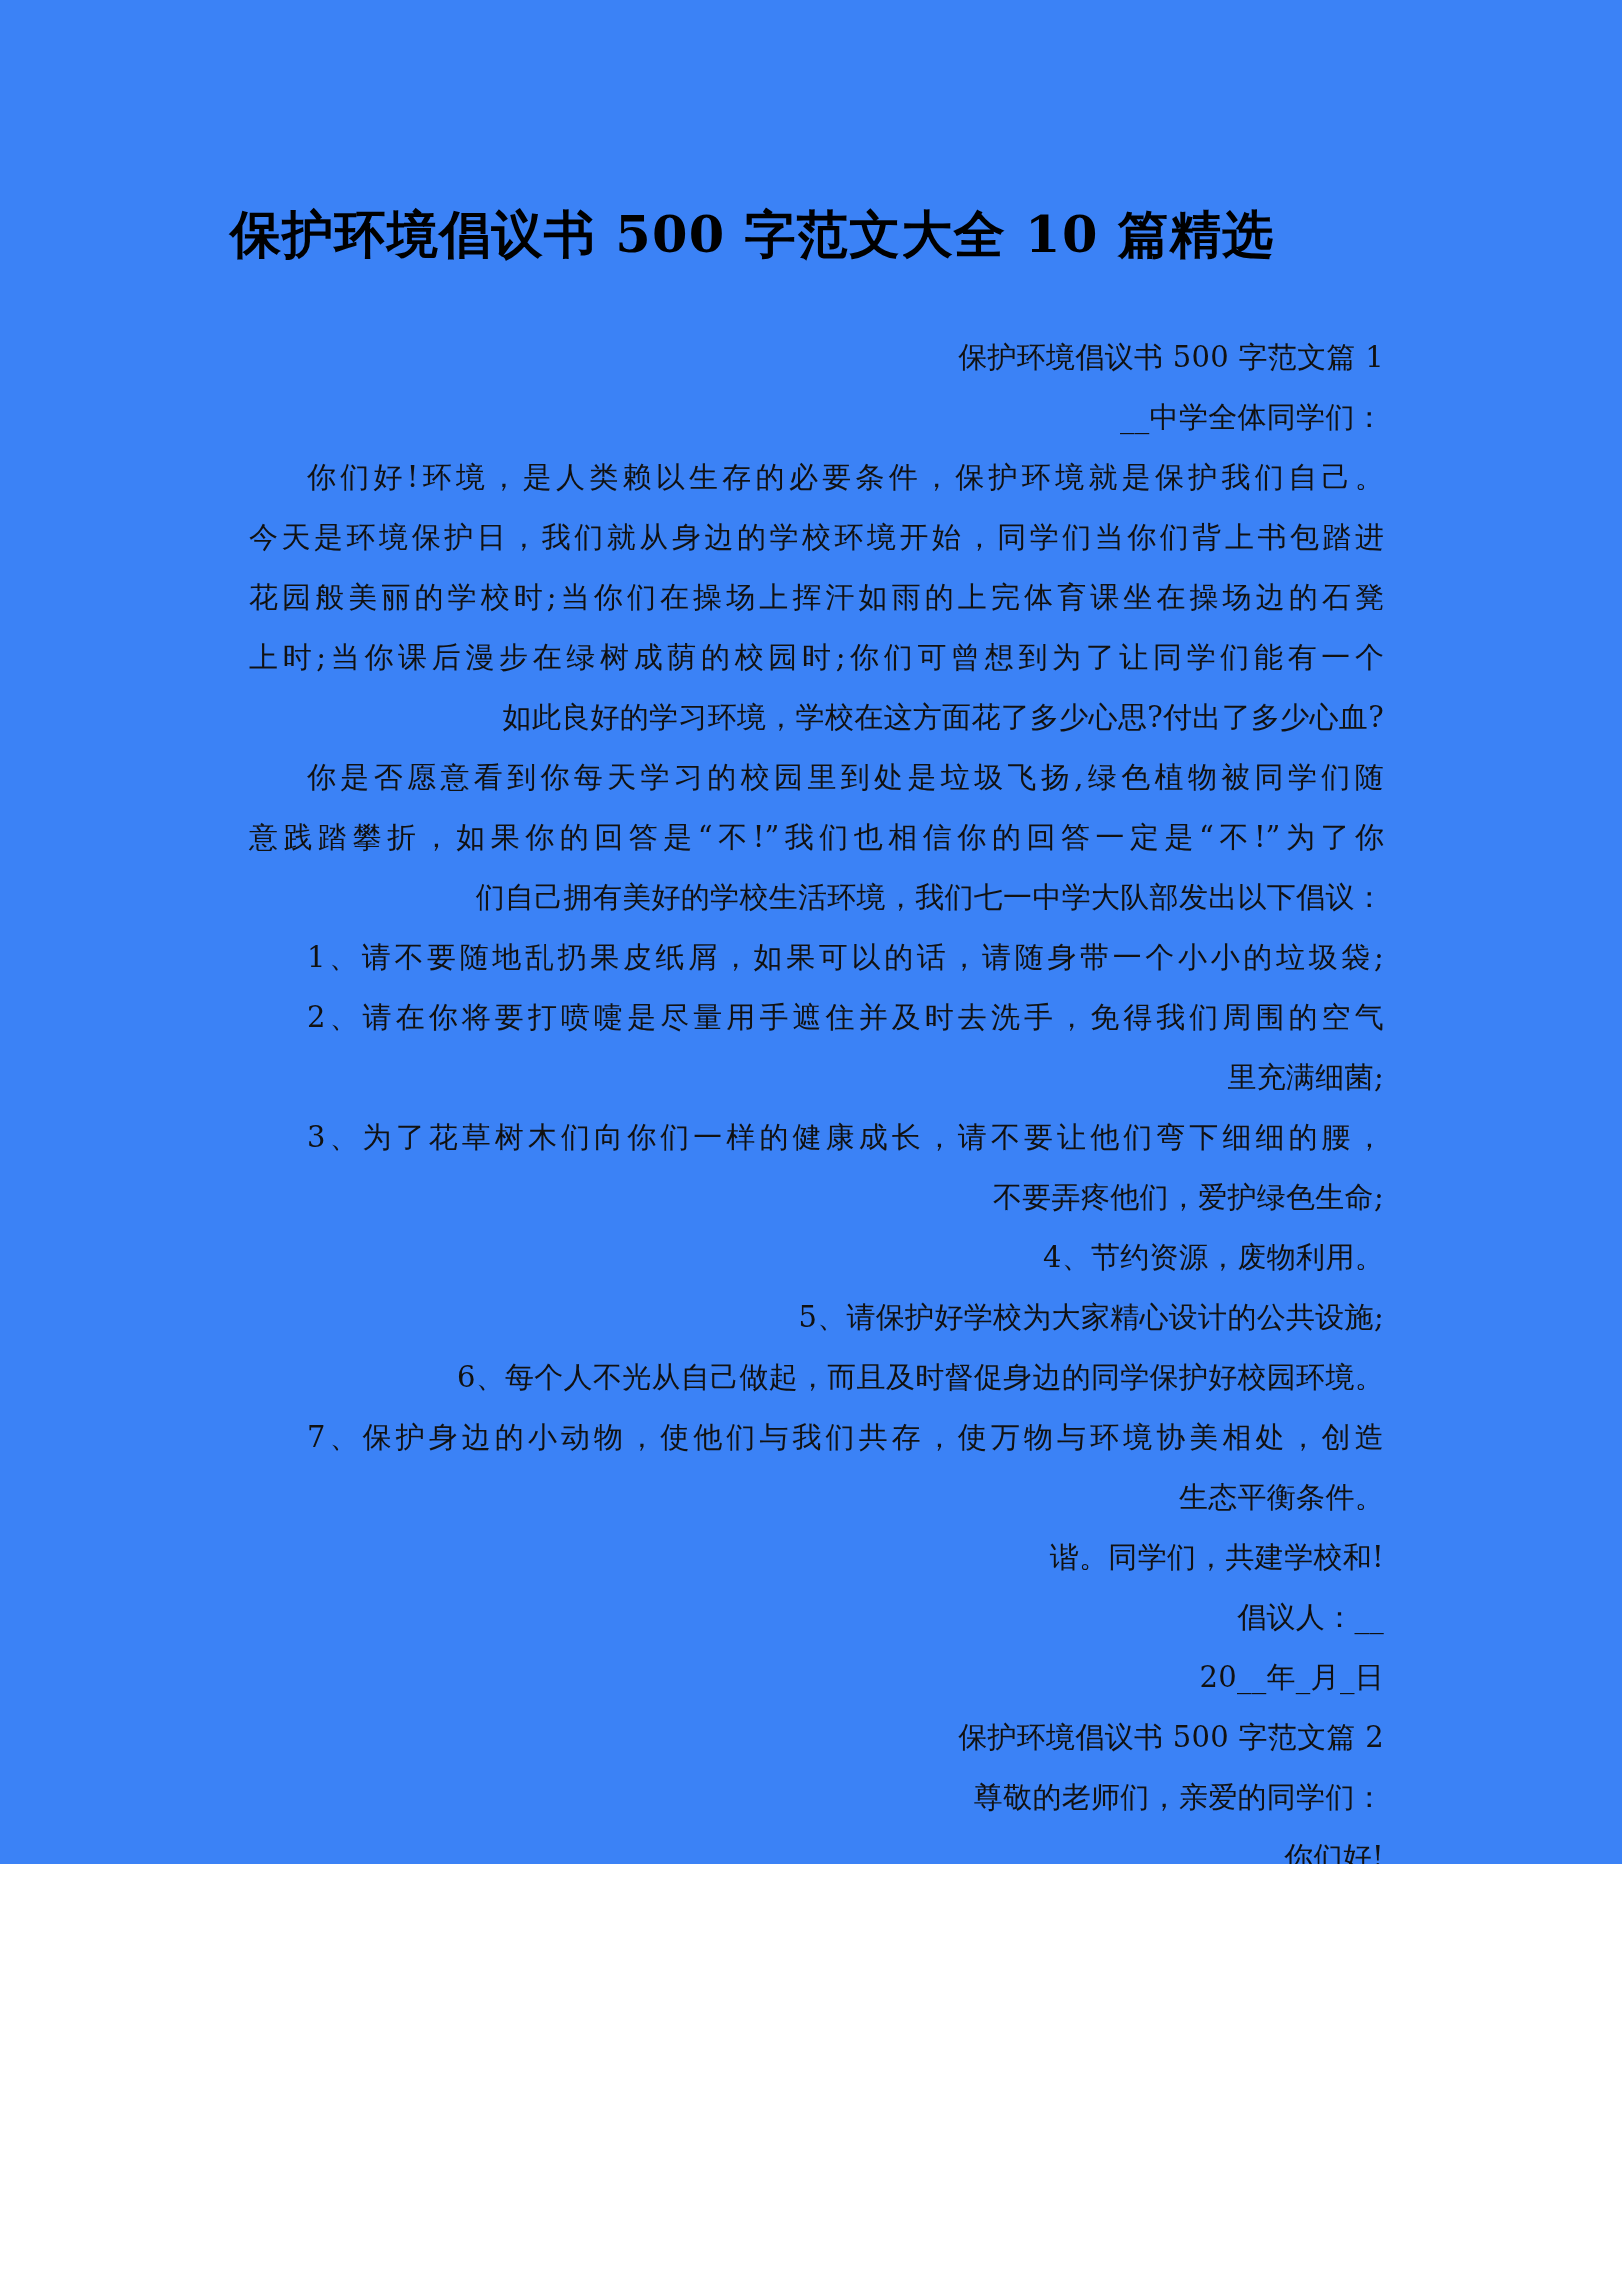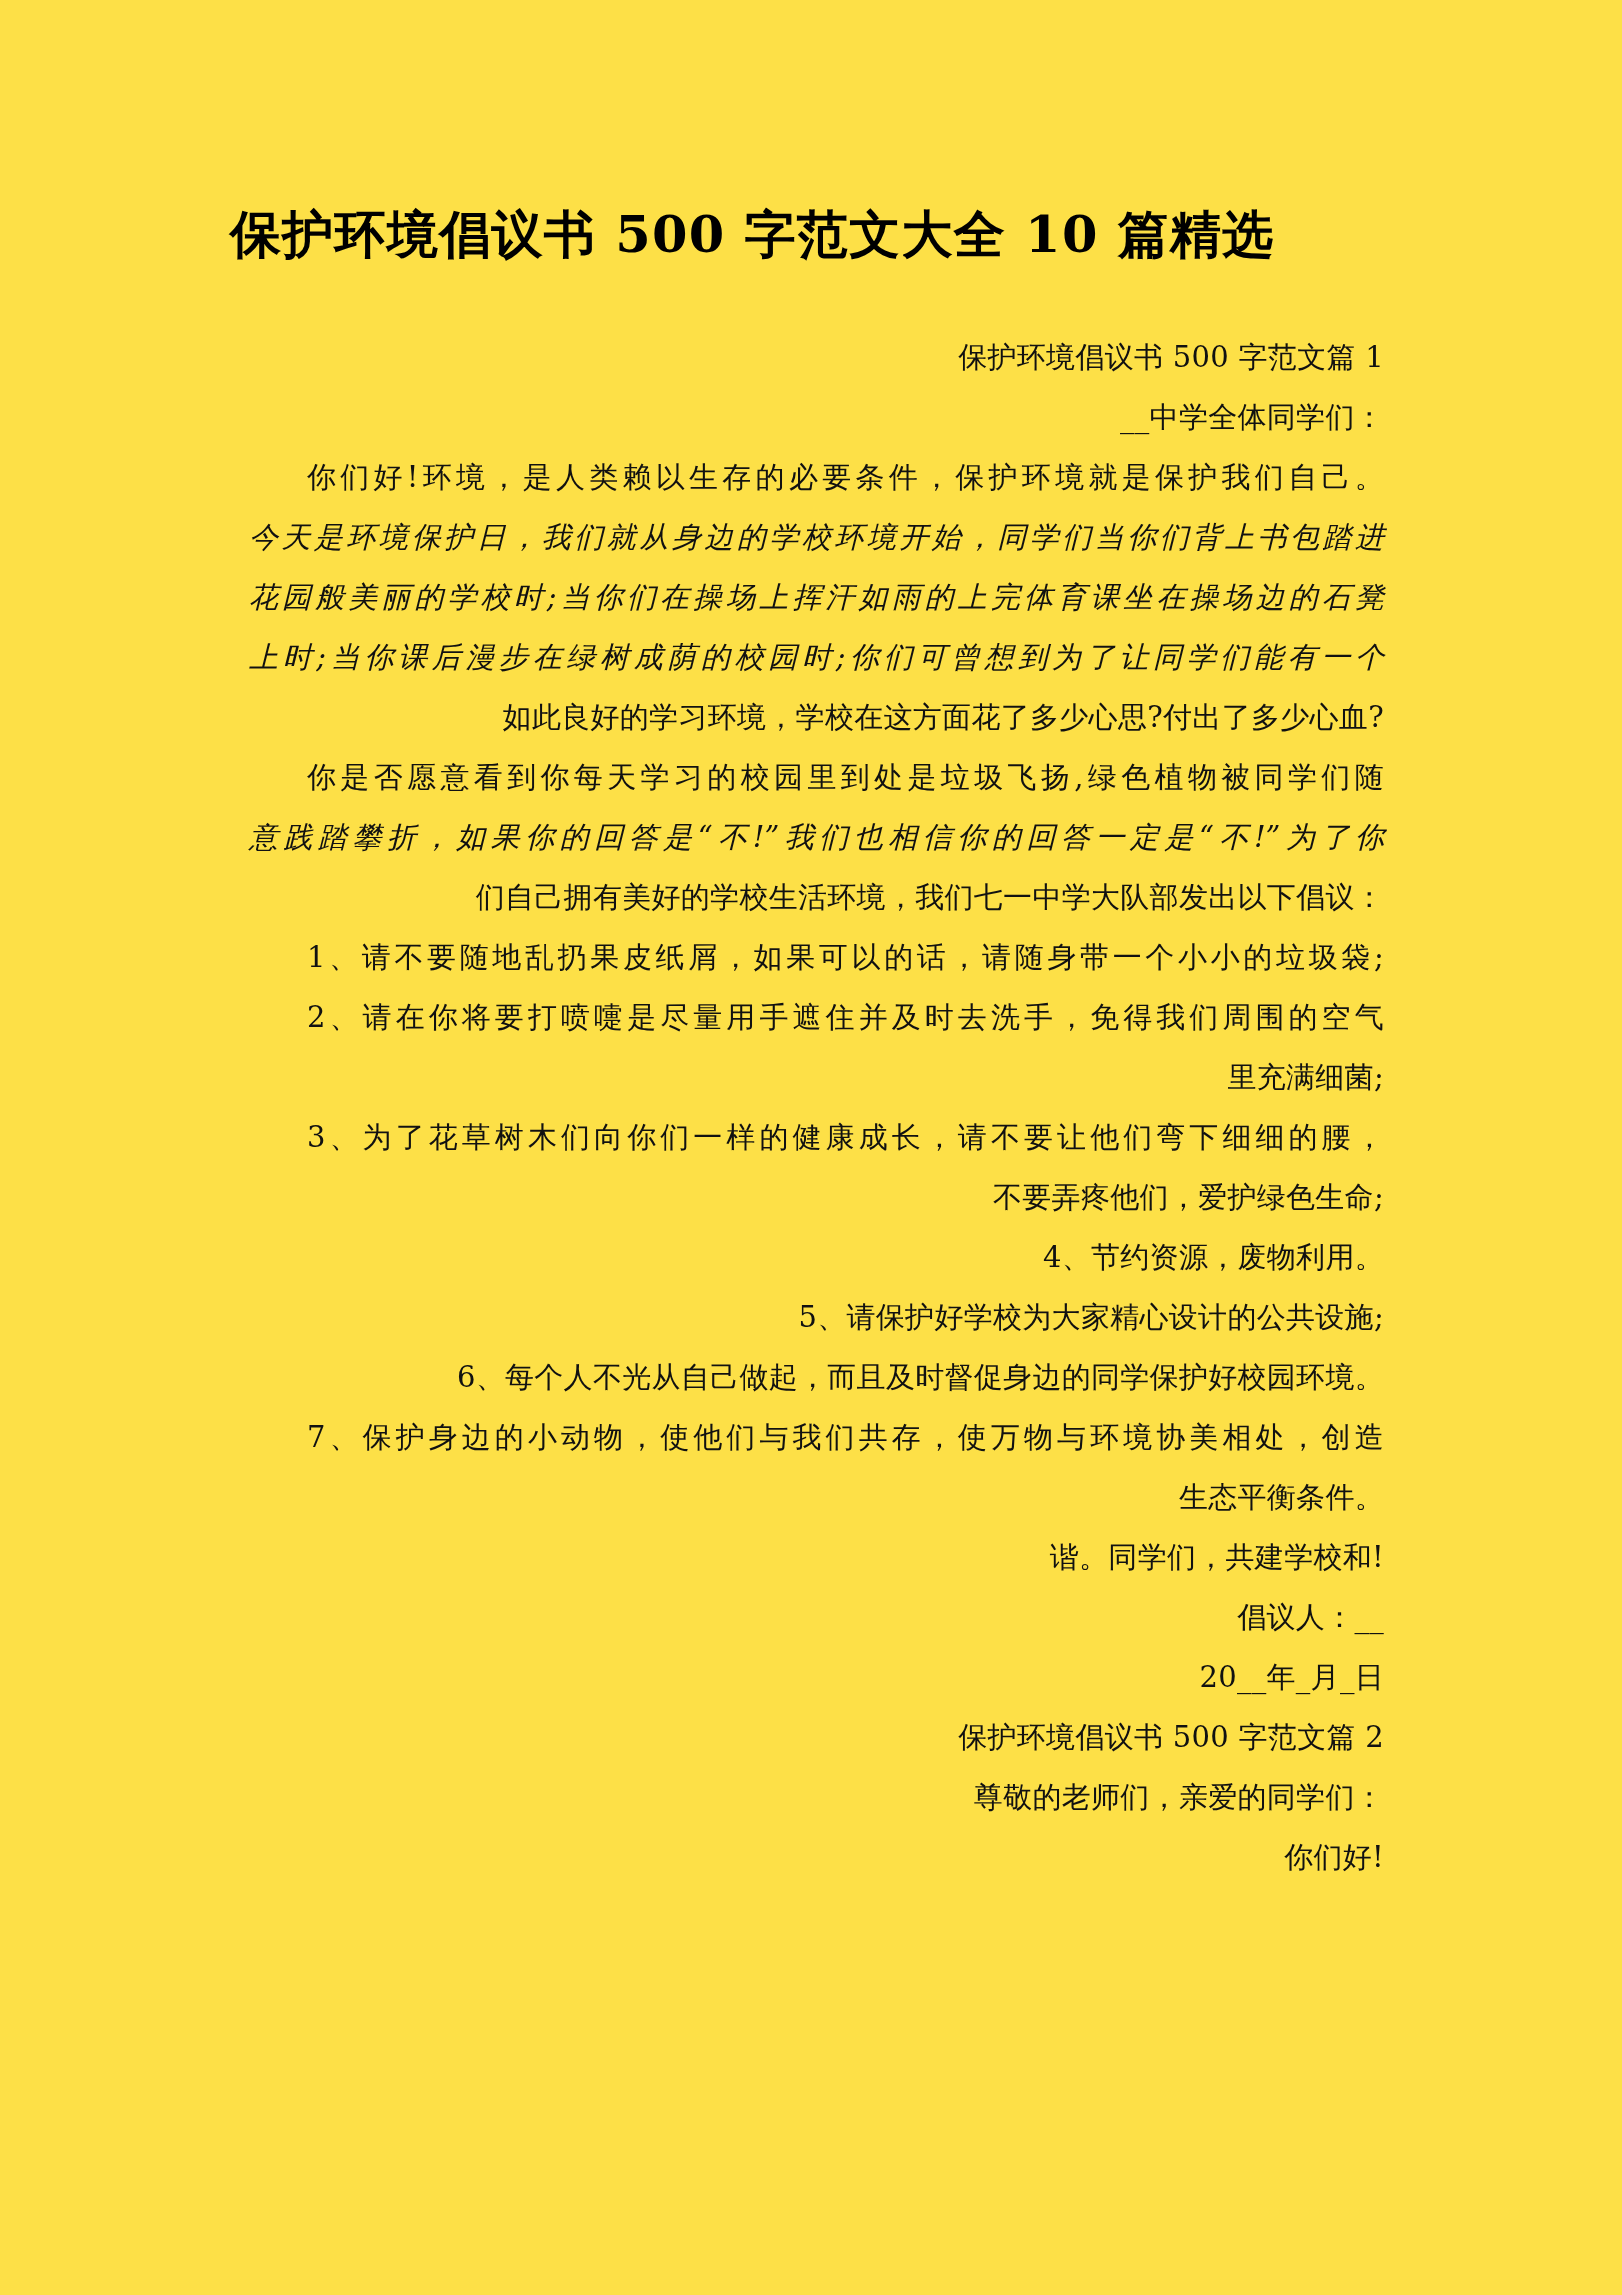--- a/index.html
+++ b/index.html
@@ -3,22 +3,22 @@
 <meta charset="utf-8">
 <style>
   html, body {
     margin: 0;
     padding: 0;
     background: #ffffff;
   }
   .page {
     position: relative;
     width: 1623px;
-    height: 2295px;
-    background: #fde047;
+    height: 1864px;
+    background: #3b82f6;
     overflow: hidden;
     font-family: "DejaVu Serif", "Liberation Serif", serif;
     color: #000000;
   }
   .doc-title {
     position: absolute;
     left: 230px;
     top: 169px;
     width: 1165px;
     font-size: 51px;
@@ -42,21 +42,20 @@
     color: #111111;
     white-space: nowrap;
     overflow: visible;
     text-align: right;
   }
   .line.just {
     white-space: normal;
     text-align: justify;
     text-align-last: justify;
     letter-spacing: 0px;
-    font-style: italic;
   }
   .line.indent {
     padding-left: 58px;
   }
   .line.indent-just {
     padding-left: 58px;
     white-space: normal;
     text-align: justify;
     text-align-last: justify;
   }

